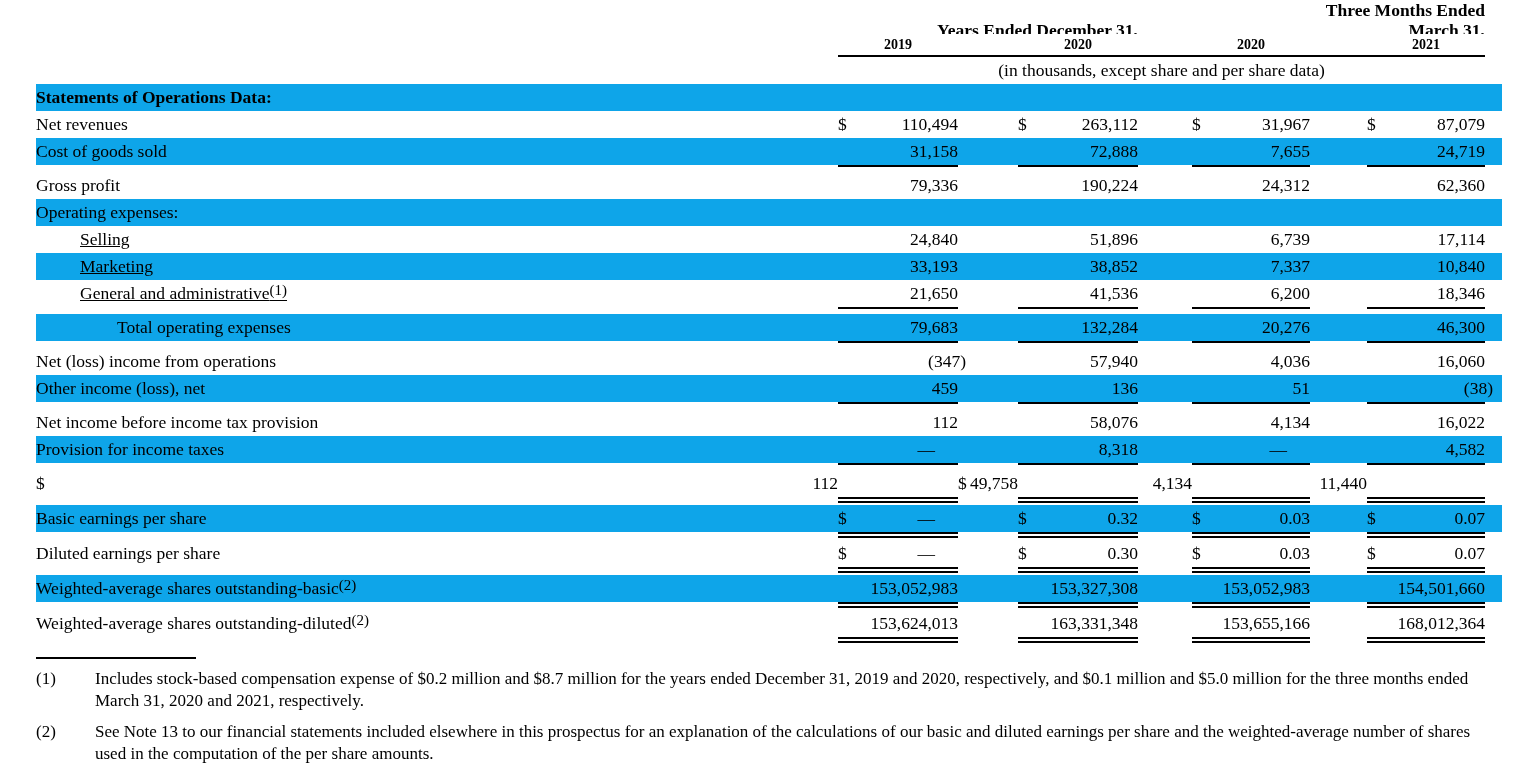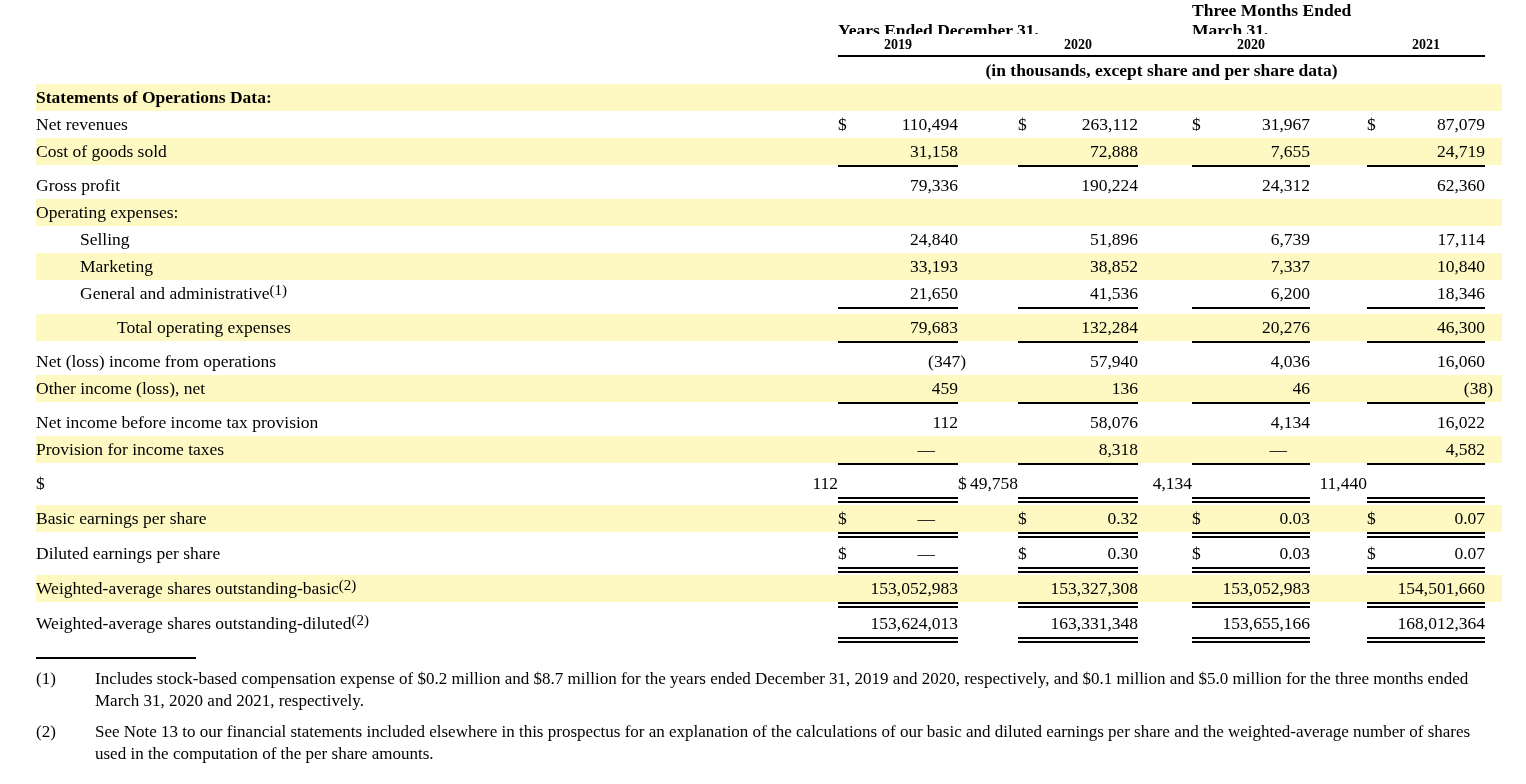--- a/index.html
+++ b/index.html
@@ -7,44 +7,44 @@
   .page {
     position:relative; width:1526px; height:784px; background:#fff;
     font-family:"Liberation Serif","DejaVu Serif",serif; color:#000; overflow:hidden;
   }
   
   .hrow1 {
     margin-left:36px; width:1466px; height:34px; overflow:hidden;
     display:grid; grid-template-columns:802px 300px 54px 293px 17px; align-items:end;
   }
   .hgroup {
-    font-weight:bold; font-size:17.5px; line-height:20px; text-align:left;
+    font-weight:bold; font-size:17.5px; line-height:20px; text-align:right;
     border-bottom:2px solid #000; padding-bottom:1px;
   }
   .hrow2 {
     margin-left:838px; width:647px; height:23px; border-bottom:2px solid #000;
     display:grid; grid-template-columns:120px 60px 120px 54px 118px 57px 118px;
     font-weight:bold; font-size:14px; line-height:22px;
   }
   .yr { text-align:center; }
   .hrow3 {
     margin-left:838px; width:647px; height:27px; line-height:26px;
-    font-weight:bold; font-size:17.5px; text-align:center;
+    font-weight:normal; font-size:17.5px; text-align:center;
   }
   
   .tbody { margin-top:0; }
   .row {
     margin-left:36px; width:1466px; height:27px; line-height:27px; font-size:17.5px;
     display:grid; grid-template-columns:802px 120px 60px 120px 54px 118px 57px 118px 17px;
     white-space:nowrap;
   }
-  .row.shaded { background:#fef9c3; }
+  .row.shaded { background:#0ea5e9; }
   .row .label { overflow:visible; }
   .row .label.b { font-weight:bold; }
-  .row .label.ind1 { padding-left:44px; }
+  .row .label.ind1 { padding-left:44px;text-decoration:underline; }
   .row .label.ind2 { padding-left:81px; }
   sup.fnref { font-size:15px; vertical-align:4px; line-height:0; }
   .grp { display:flex; justify-content:space-between; }
   .grp .usd { text-align:left; }
   .grp .val { text-align:right; }
   .grp .val.neg { margin-right:-8px; }
   .grp .val.dash { padding-right:23px; }
   
   .rulerow {
     margin-left:36px; width:1466px; height:7px;
@@ -363,21 +363,21 @@
           <span class="val">459</span>
         </div>
         <div></div>
         <div class="grp">
           <span class="usd"></span>
           <span class="val">136</span>
         </div>
         <div></div>
         <div class="grp">
           <span class="usd"></span>
-          <span class="val">46</span>
+          <span class="val">51</span>
         </div>
         <div></div>
         <div class="grp">
           <span class="usd"></span>
           <span class="val neg">(38)</span>
         </div>
         <div></div>
       </div>
       <div class="rulerow">
         <div></div>

